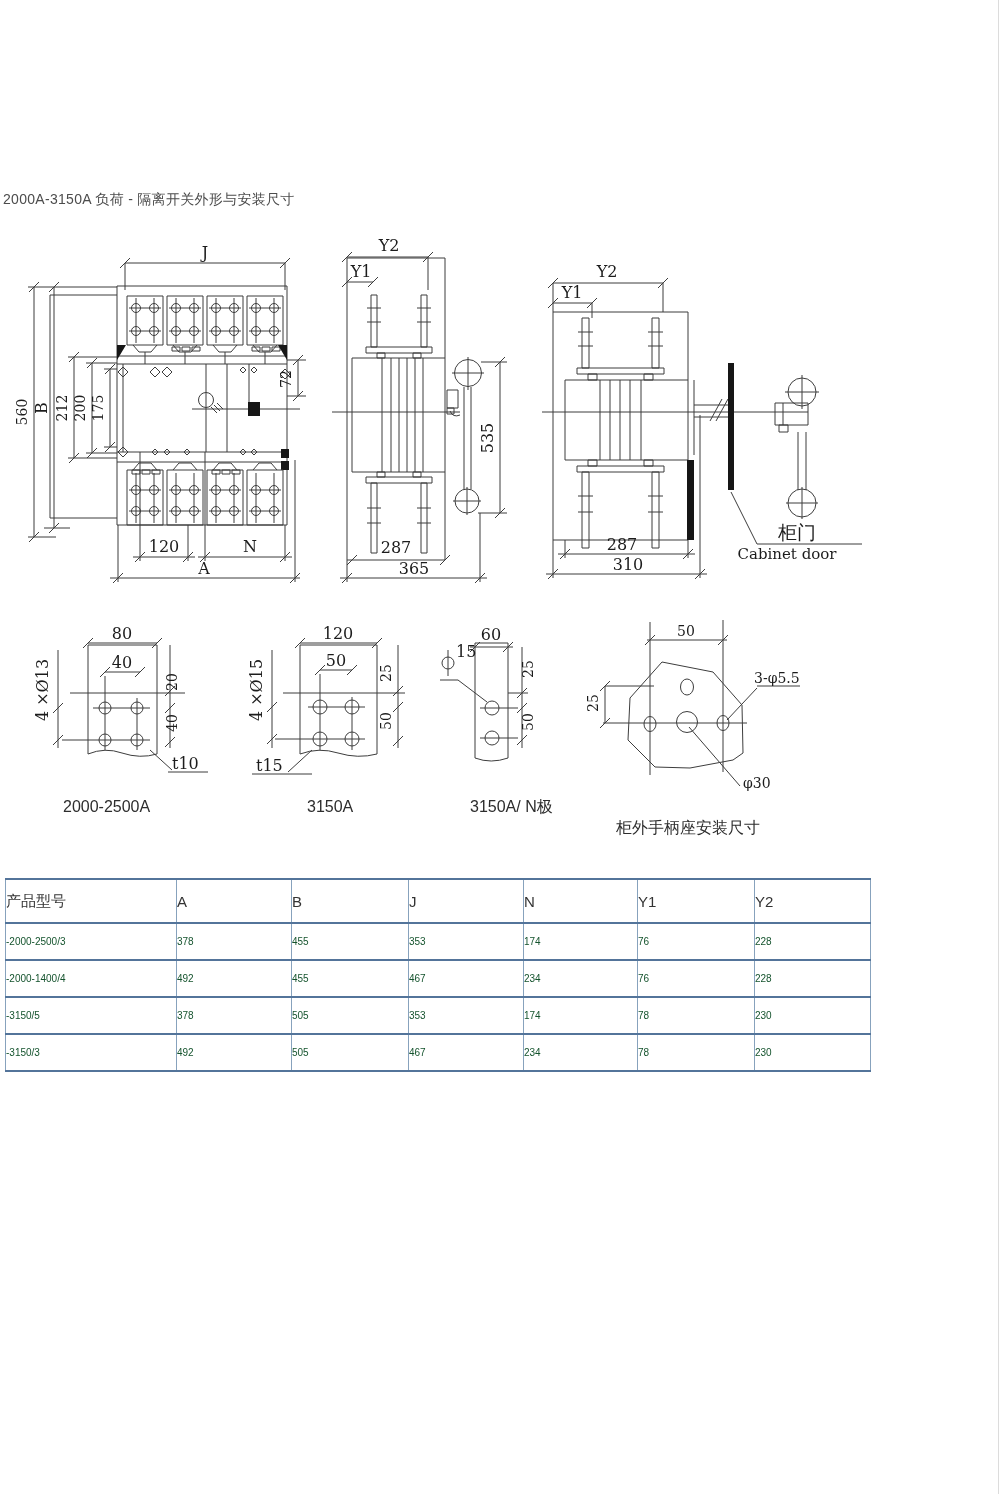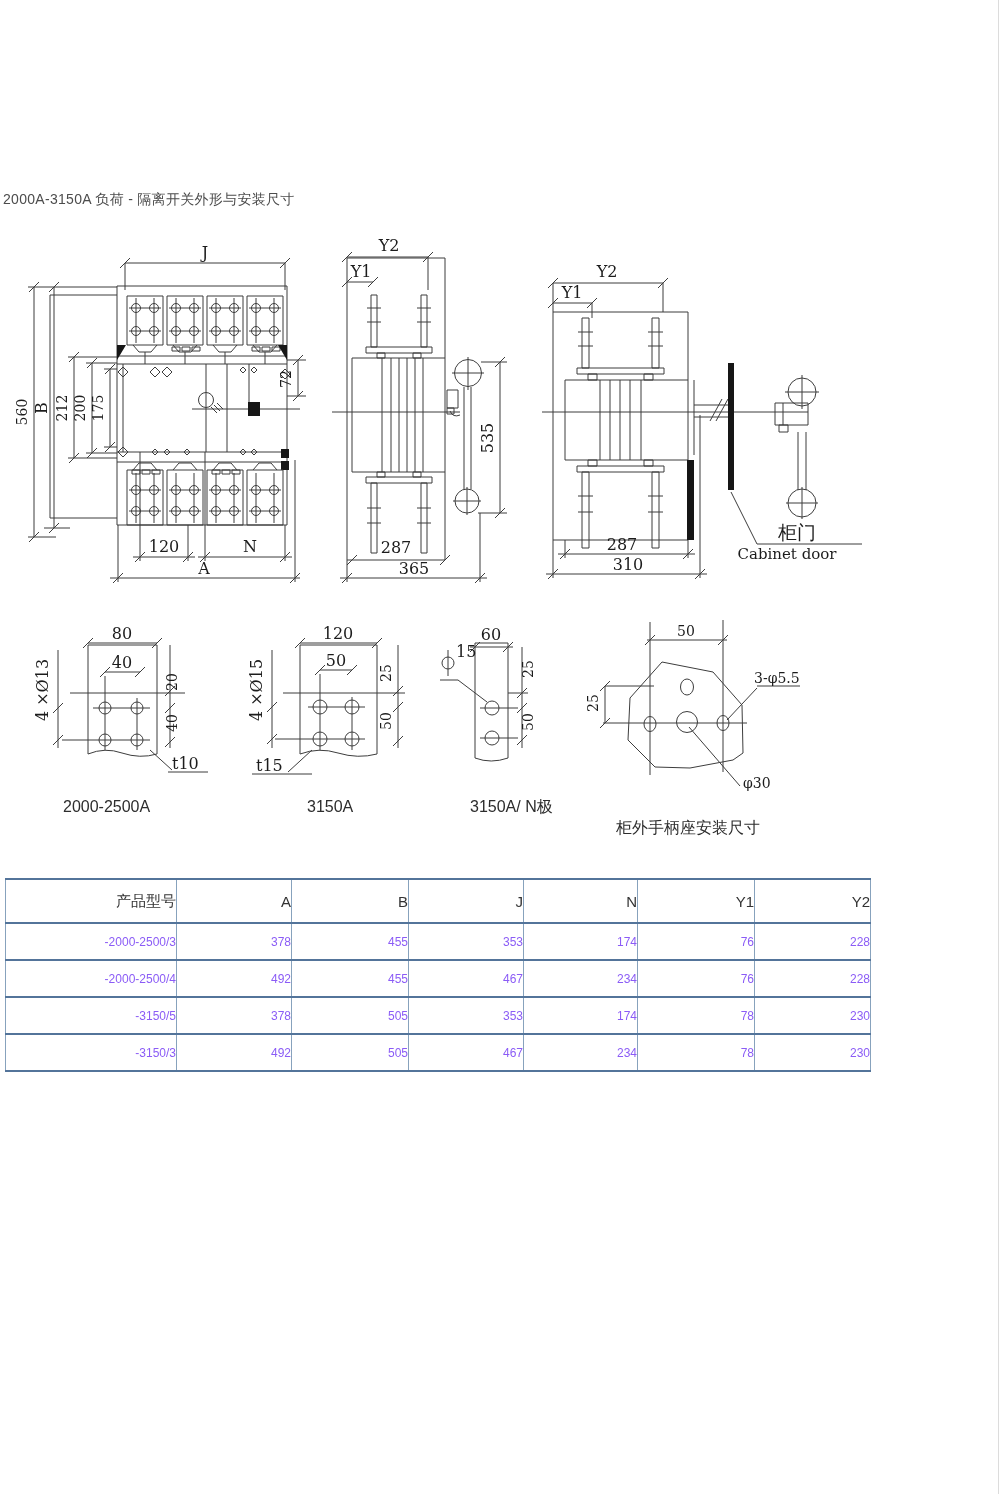--- a/index.html
+++ b/index.html
@@ -14,23 +14,23 @@
   #draw-svg text{fill:#1c1c1c;stroke:none;font-family:"DejaVu Serif",serif;font-size:14px;}
   #draw-svg text.big{font-size:16px;}
   #draw-svg text.sans{font-family:"Liberation Sans",sans-serif;font-size:16px;fill:#2d2d2d;}
   #draw-svg text.cd{font-size:15px;}
   #draw-svg text.dm{font-size:19px;}
   
   #spec-table{position:absolute;left:5px;top:878px;width:865px;border-collapse:collapse;table-layout:fixed;}
   #spec-table th,#spec-table td{
       border-left:1px solid #87a2bd;border-right:1px solid #87a2bd;
       border-top:2px solid #53749a;border-bottom:2px solid #53749a;
-      text-align:right;vertical-align:middle;padding:0;margin-top:31px;}
+      text-align:left;vertical-align:middle;padding:0;margin-top:31px;}
   #spec-table th{height:42px;font-size:15px;font-weight:500;color:#333333;}
-  #spec-table td{height:35px;font-size:12px;color:#8b5cf6;}
+  #spec-table td{height:35px;font-size:10px;color:#14532d;}
 </style>
 </head>
 <body>
 
 <div id="page">
   <div id="edge-right"></div>
   <div id="doc-title">2000A-3150A 负荷 - 隔离开关外形与安装尺寸</div>
 
   <svg id="draw-svg" width="1000" height="860" viewBox="0 0 1000 860">
     <defs>
@@ -517,21 +517,21 @@
       <tr>
         <td>-2000-2500/3</td>
         <td>378</td>
         <td>455</td>
         <td>353</td>
         <td>174</td>
         <td>76</td>
         <td>228</td>
       </tr>
       <tr>
-        <td>-2000-2500/4</td>
+        <td>-2000-1400/4</td>
         <td>492</td>
         <td>455</td>
         <td>467</td>
         <td>234</td>
         <td>76</td>
         <td>228</td>
       </tr>
       <tr>
         <td>-3150/5</td>
         <td>378</td>

